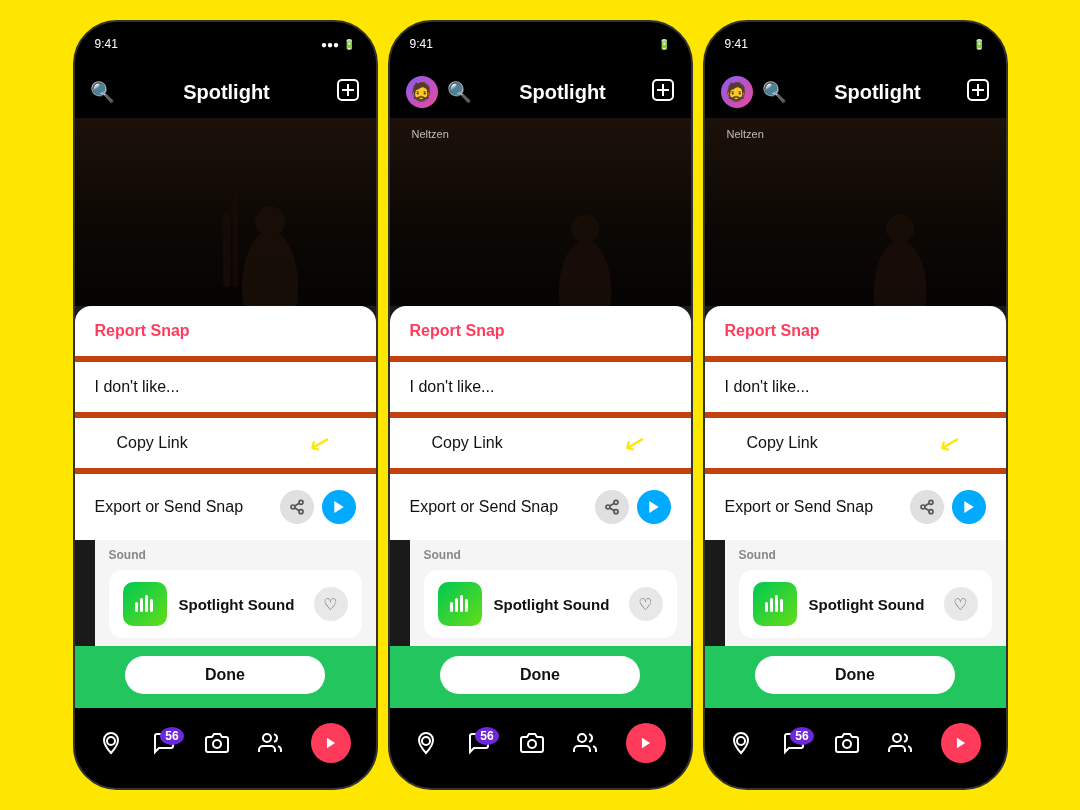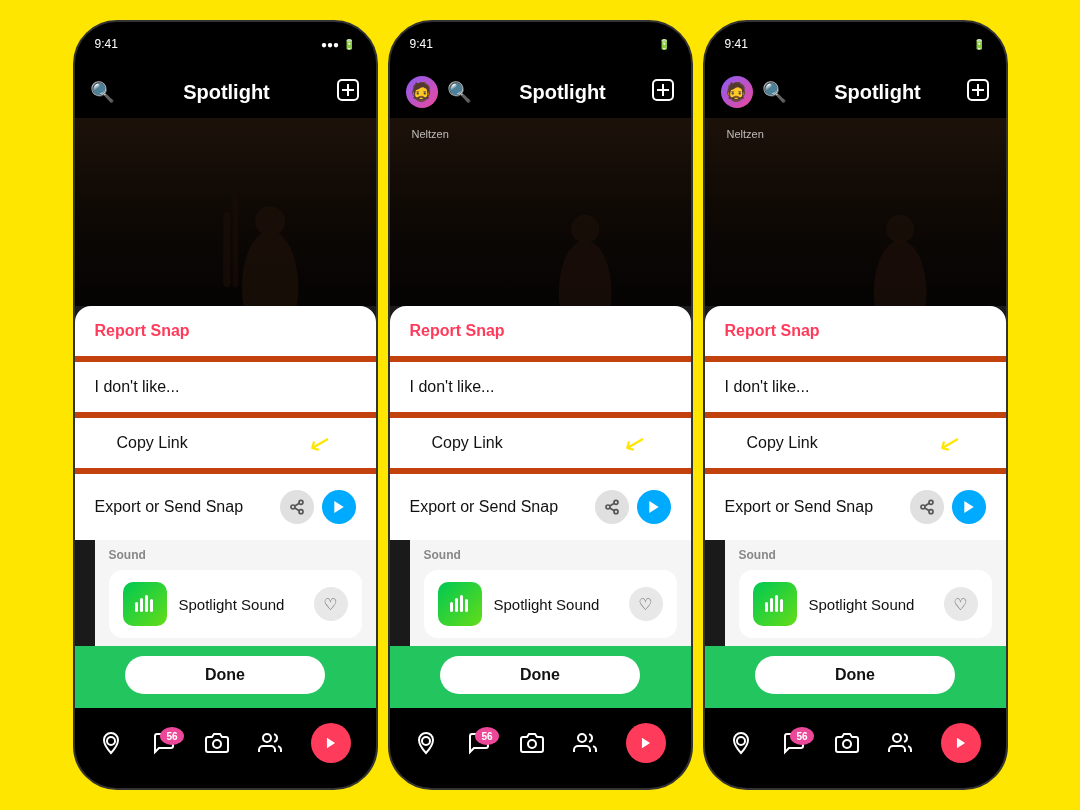--- a/index.html
+++ b/index.html
@@ -213,21 +213,21 @@
       align-items: center;
       justify-content: center;
       font-size: 20px;
       color: white;
       flex-shrink: 0;
     }
 
     .sound-title {
       flex: 1;
       font-size: 15px;
-      font-weight: 400;
+      font-weight: 700;
       color: #111;
     }
 
     .heart-btn {
       width: 34px;
       height: 34px;
       border-radius: 50%;
       background: #e8e8e8;
       display: flex;
       align-items: center;
@@ -276,25 +276,25 @@
       color: white;
       font-size: 22px;
       position: relative;
       cursor: pointer;
     }
 
     .badge {
       position: absolute;
       top: -4px;
       right: -8px;
-      background: #ec4899;
+      background: #6d28d9;
       border-radius: 50%;
       width: 24px;
       height: 18px;
-      font-size: 10px;
+      font-size: 12px;
       display: flex;
       align-items: center;
       justify-content: center;
       color: white;
       font-weight: bold;
     }
 
     .record-btn {
       width: 40px;
       height: 40px;

